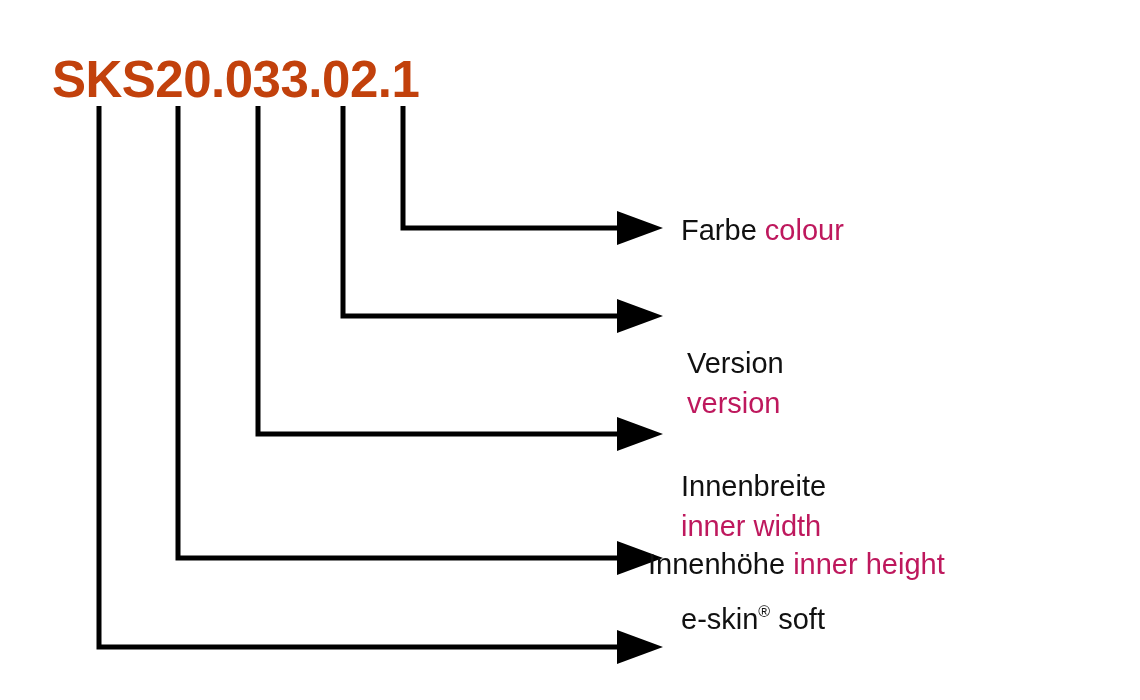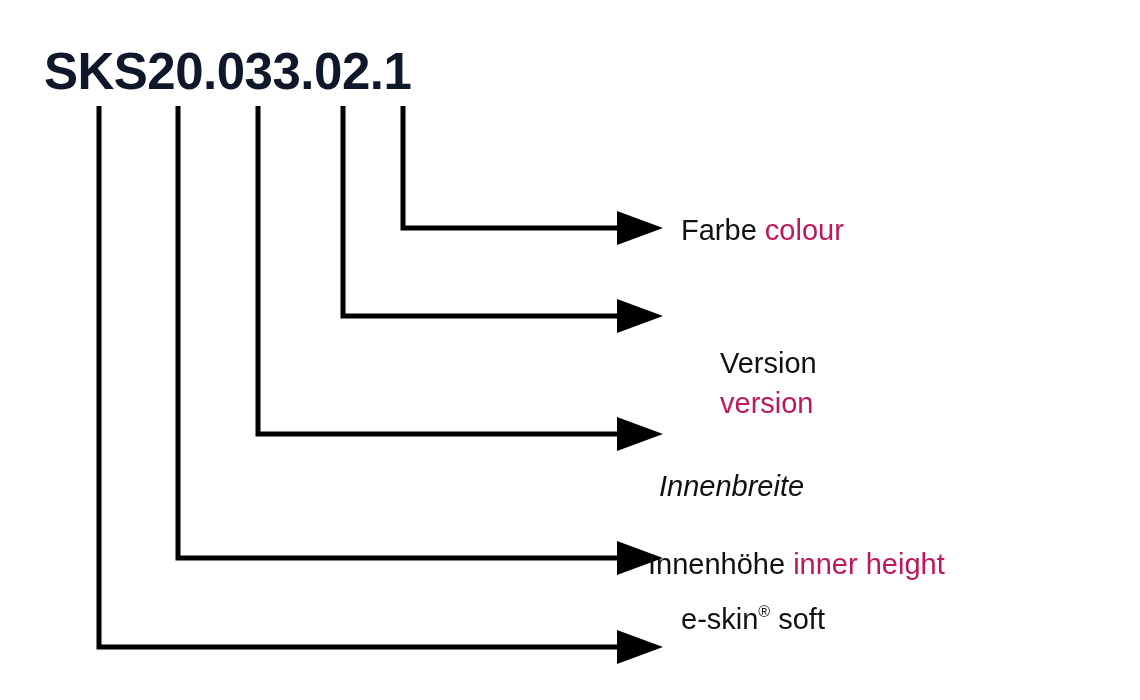--- a/index.html
+++ b/index.html
@@ -1,19 +1,19 @@
 <!DOCTYPE html>
 <html><head>
 <meta charset="utf-8">
 <style>
   html, body { margin: 0; padding: 0; background: #ffffff; }
   body { width: 1140px; height: 700px; position: relative; overflow: hidden;
          font-family: "Liberation Sans", "DejaVu Sans", sans-serif; }
   .code { position: absolute; left: 44px; top: 46px; font-size: 51px; font-weight: 700;
-          color: #0f172a; letter-spacing: -0.5px; line-height: 1; margin: 0; }
+          color: #c2410c; letter-spacing: -0.5px; line-height: 1; margin: 8px; }
   svg.connectors { position: absolute; left: 0; top: 0; }
   .label { position: absolute; font-size: 29px; line-height: 40px; color: #111; white-space: nowrap; }
   .label .de { color: #111; margin-top: 48px; }
   .label .en { color: #be185d; }
   .label sup { font-size: 16px; vertical-align: 12px; }
 </style>
 </head>
 <body>
 
 <h1 class="code">SKS20.033.02.1</h1>
@@ -33,27 +33,28 @@
     <polygon points="617,541 663,558 617,575"></polygon>
     <polygon points="617,630 663,647 617,664"></polygon>
   </g>
 </svg>
 
 <div class="label" style="left:681px; top:210px;">
   <span class="de">Farbe</span>
   <span class="en">colour</span>
 </div>
 
-<div class="label" style="left:720px; top:295px;">
+<div class="label" style="left:687px; top:295px;">
   <div class="de">Version</div>
   <div class="en">version</div>
 </div>
 
-<div class="label" style="left:659px; top:418px;font-style:italic;">
+<div class="label" style="left:681px; top:418px;">
   <div class="de">Innenbreite</div>
+  <div class="en">inner width</div>
 </div>
 
 <div class="label" style="left:648px; top:544px;">
   <span class="de">Innenhöhe</span>
   <span class="en">inner height</span>
 </div>
 
 <div class="label" style="left:681px; top:592px;">
   <span class="de">e-skin</span><sup>®</sup><span class="de"> soft</span>
 </div>

